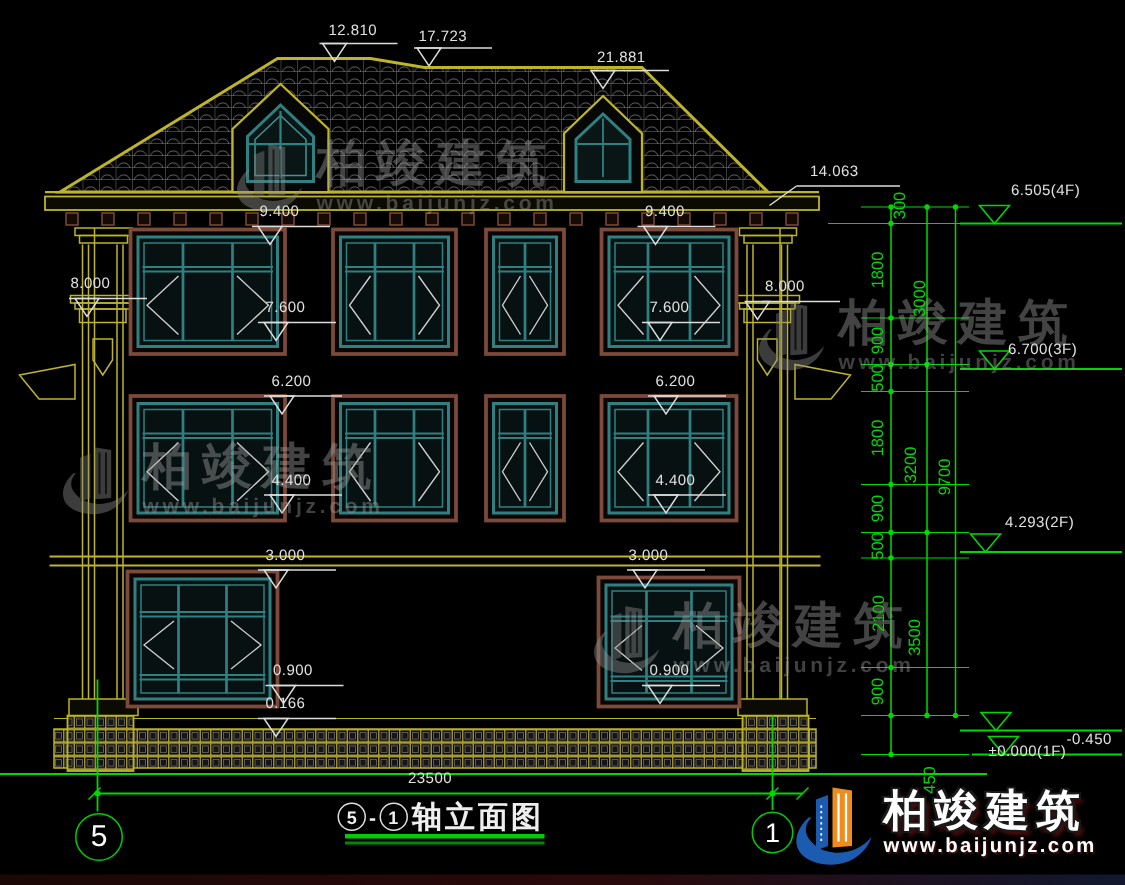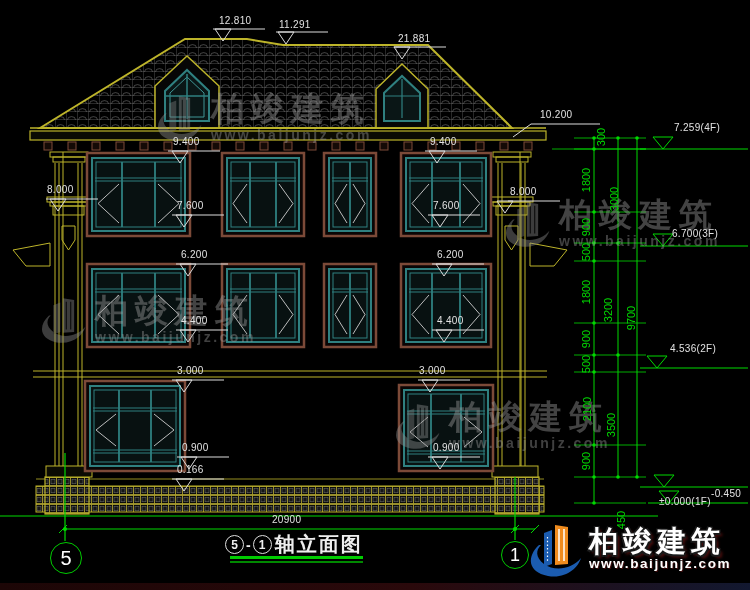--- a/index.html
+++ b/index.html
@@ -268,43 +268,43 @@
            M180 264h16l-8 12z M436 264h16l-8 12z
            M180 330h16l-8 12z M436 330h16l-8 12z
            M176 380h16l-8 12z M422 380h16l-8 12z
            M181 457h16l-8 12z M432 457h16l-8 12z
            M176 479h16l-8 12z
            M50 199h16l-8 12z M497 201h16l-8 12z"></path>
  </g>
 </svg>
 
 <span class="dim" style="left:219px;top:15px">12.810</span>
-<span class="dim" style="left:279px;top:19px">11.291</span>
+<span class="dim" style="left:279px;top:19px">17.723</span>
 <span class="dim" style="left:398px;top:33px">21.881</span>
-<span class="dim" style="left:540px;top:109px">10.200</span>
+<span class="dim" style="left:540px;top:109px">14.063</span>
 <span class="dim" style="left:173px;top:136px">9.400</span>
 <span class="dim" style="left:430px;top:136px">9.400</span>
 <span class="dim" style="left:47px;top:184px">8.000</span>
 <span class="dim" style="left:510px;top:186px">8.000</span>
 <span class="dim" style="left:177px;top:200px">7.600</span>
 <span class="dim" style="left:433px;top:200px">7.600</span>
 <span class="dim" style="left:181px;top:249px">6.200</span>
 <span class="dim" style="left:437px;top:249px">6.200</span>
 <span class="dim" style="left:181px;top:315px">4.400</span>
 <span class="dim" style="left:437px;top:315px">4.400</span>
 <span class="dim" style="left:177px;top:365px">3.000</span>
 <span class="dim" style="left:419px;top:365px">3.000</span>
 <span class="dim" style="left:182px;top:442px">0.900</span>
 <span class="dim" style="left:433px;top:442px">0.900</span>
 <span class="dim" style="left:177px;top:464px">0.166</span>
-<span class="dim" style="left:272px;top:514px">20900</span>
-
-<span class="dim" style="left:674px;top:122px">7.259(4F)</span>
+<span class="dim" style="left:272px;top:514px">23500</span>
+
+<span class="dim" style="left:674px;top:122px">6.505(4F)</span>
 <span class="dim" style="left:672px;top:228px">6.700(3F)</span>
-<span class="dim" style="left:670px;top:343px">4.536(2F)</span>
+<span class="dim" style="left:670px;top:343px">4.293(2F)</span>
 <span class="dim" style="left:659px;top:496px">±0.000(1F)</span>
 <span class="dim" style="left:711px;top:488px">-0.450</span>
 
 <span class="gdim" style="left:601px;top:137px">300</span>
 <span class="gdim" style="left:586px;top:180px">1800</span>
 <span class="gdim" style="left:586px;top:227px">900</span>
 <span class="gdim" style="left:586px;top:252px">500</span>
 <span class="gdim" style="left:586px;top:292px">1800</span>
 <span class="gdim" style="left:586px;top:339px">900</span>
 <span class="gdim" style="left:586px;top:364px">500</span>

